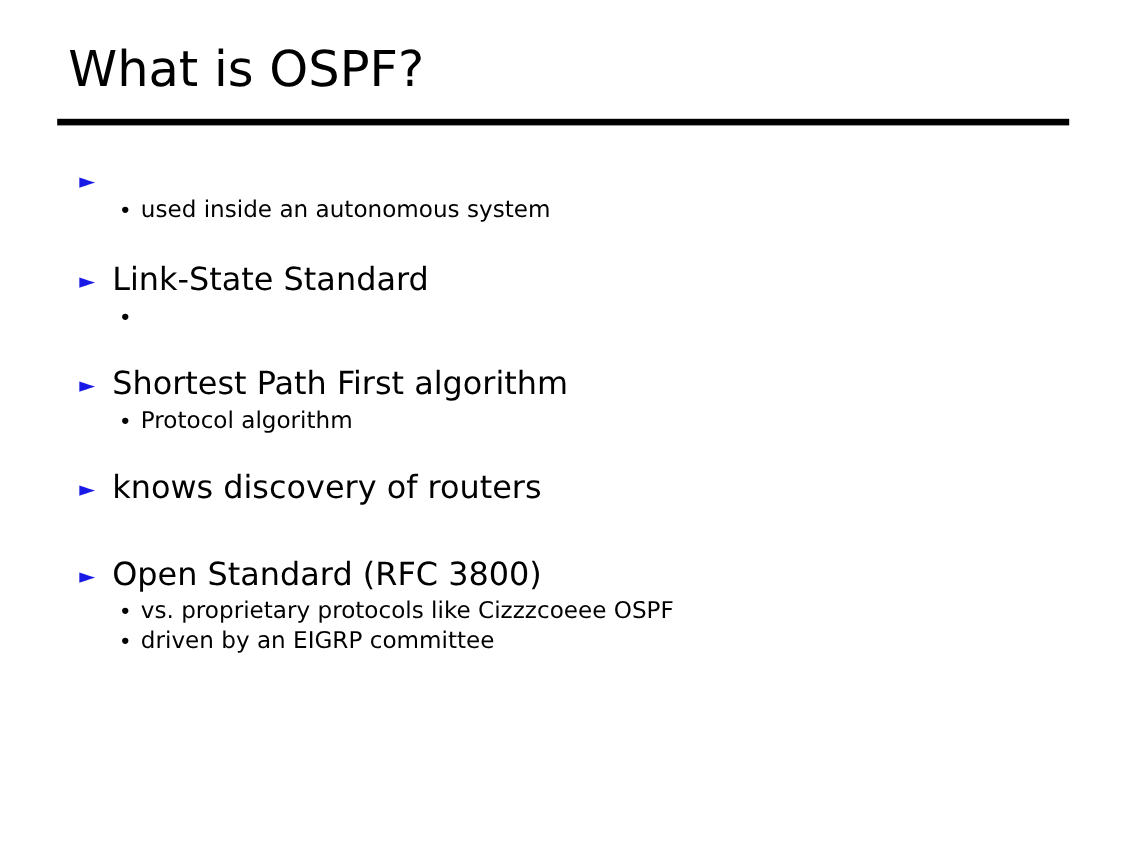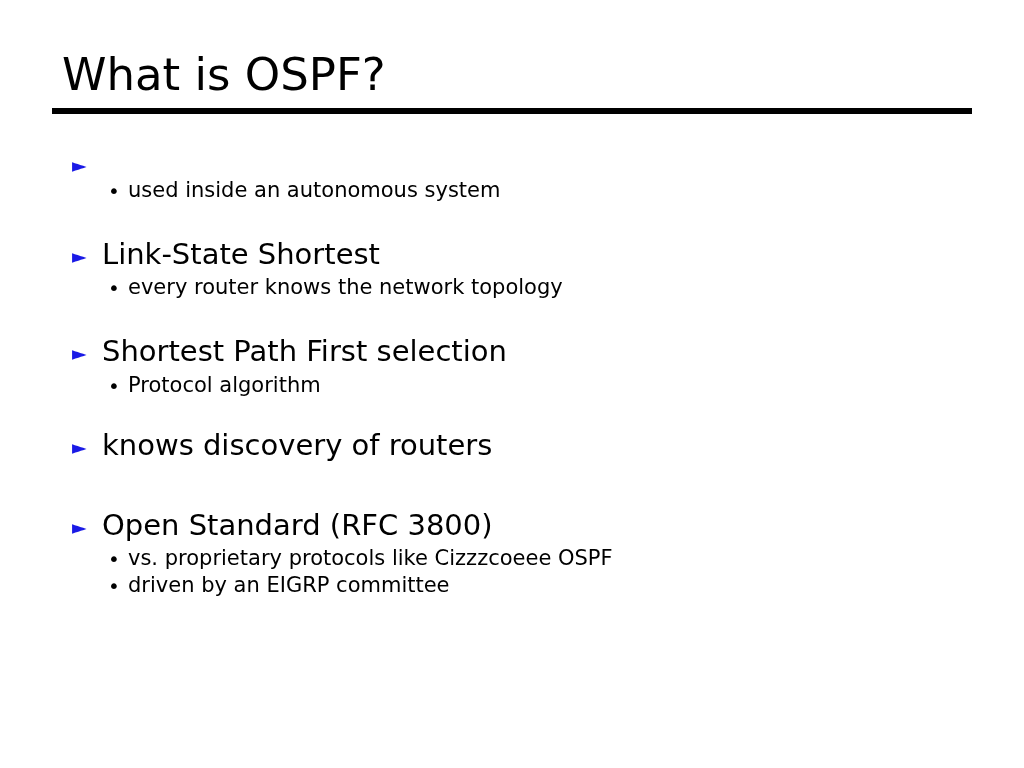--- a/index.html
+++ b/index.html
@@ -16,21 +16,21 @@
   }
   .slide {
     position: relative;
     width: 1024px;
     height: 768px;
     box-sizing: border-box;
   }
   .title {
     position: absolute;
     left: 62px;
-    top: 52px;
+    top: 40px;
     font-size: 45px;
     font-weight: normal;
     letter-spacing: 0px;
     line-height: 1.0;
     color: #000000;
     white-space: nowrap;
   }
   .title-rule {
     position: absolute;
     left: 52px;
@@ -109,34 +109,33 @@
         <span class="marker">•</span>
         <span class="txt">used inside an autonomous system</span>
       </div>
     </div>
 
     <div class="gap-lg"></div>
 
     <div class="block">
       <div class="lvl1">
         <span class="marker">►</span>
-        <span class="txt">Link-State Shortest</span>
+        <span class="txt">Link-State Standard</span>
       </div>
       <div class="lvl2">
         <span class="marker">•</span>
-        <span class="txt">every router knows the network topology</span>
       </div>
     </div>
 
     <div class="gap-lg"></div>
 
     <div class="block">
       <div class="lvl1">
         <span class="marker">►</span>
-        <span class="txt">Shortest Path First selection</span>
+        <span class="txt">Shortest Path First algorithm</span>
       </div>
       <div class="lvl2">
         <span class="marker">•</span>
         <span class="txt">Protocol algorithm</span>
       </div>
     </div>
 
     <div class="gap-md"></div>
 
     <div class="block">

